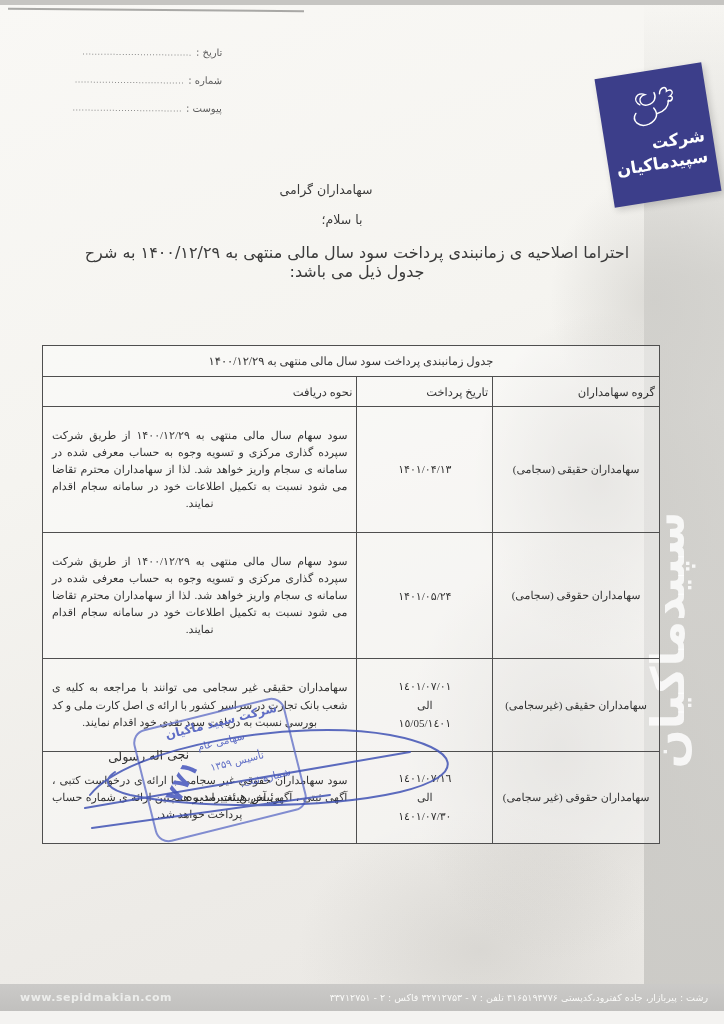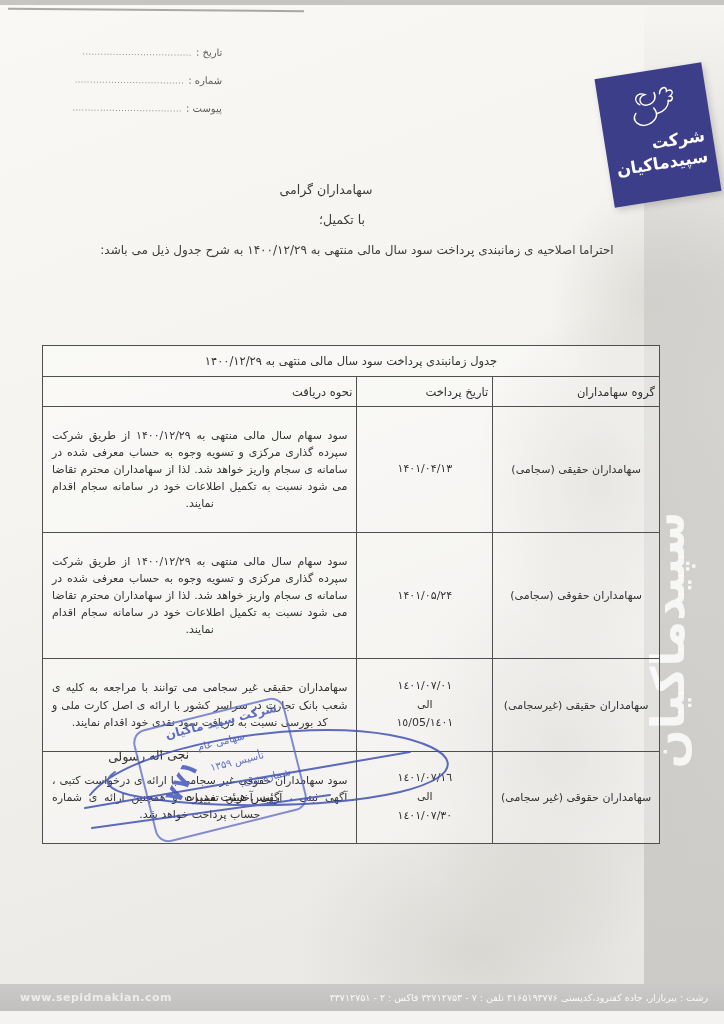--- a/index.html
+++ b/index.html
@@ -31,25 +31,25 @@
         transform:rotate(-9deg);box-shadow:2px 3px 7px rgba(0,0,0,.18);
         display:flex;flex-direction:column;align-items:center;padding-top:8px;box-sizing:border-box;}
   .logo svg{width:66px;height:54px;flex:none;}
   .logo-text{color:#fff;direction:rtl;text-align:right;font-weight:bold;line-height:1.3;
              font-size:16.5px;width:92px;}
   
   .bodytext{position:absolute;right:84px;top:182px;width:566px;direction:rtl;
             text-align:center;font-size:12.5px;color:#3b3b3b;}
   .greet{margin:0 62px 0 0;}
   .salut{margin:15px 30px 0 0;}
-  .intro{margin:16px 0 0 0;font-size:12px;}
+  .intro{margin:16px 0 0 0;font-size:16px;}
   
   .sched{position:absolute;left:42px;top:345px;width:618px;border-collapse:collapse;
          direction:rtl;font-size:11px;color:#333;background:rgba(255,255,255,.4);}
-  .sched td,.sched th{border:1px solid #4f4f4f;}
+  .sched td,.sched th{border:1px solid #4f4f4f;font-family:Liberation Serif, serif;}
   .t-title td{height:26px;text-align:center;font-size:11.5px;padding:2px 4px;}
   .sched th{font-weight:normal;height:25px;font-size:11.5px;text-align:right;padding:2px 4px;}
   td.group,td.date{text-align:center;vertical-align:middle;padding:3px 6px;}
   td.date{line-height:1.7;font-size:11px;}
   td.method{text-align:justify;text-align-last:center;line-height:1.55;padding:20px 9px;}
   .date span{display:block;}
   
   .sign-name{position:absolute;left:108px;top:748px;font-size:12.5px;color:#2e2e2e;transform:rotate(-2deg);}
   .sign-title{position:absolute;left:186px;top:789px;font-size:12.5px;color:#2e2e2e;}
   .stamp{position:absolute;left:142px;top:712px;width:152px;height:112px;
@@ -104,21 +104,21 @@
         <path d="M30 36 c-11 -8 -2 -21 10 -14 c-14 2 -10 17 2 16 c10 -1 15 -9 12 -17"></path>
         <path d="M22 48 c-9 10 2 23 17 19 c13 -4 17 -13 11 -23"></path>
       </g>
     </svg>
     <div class="logo-text">شرکت</div>
     <div class="logo-text">سپیدماکیان</div>
   </div>
 
   <div class="bodytext">
     <p class="greet">سهامداران گرامی</p>
-    <p class="salut">با تکمیل؛</p>
+    <p class="salut">با سلام؛</p>
     <p class="intro">احتراما اصلاحیه ی زمانبندی پرداخت سود سال مالی منتهی به ۱۴۰۰/۱۲/۲۹ به شرح جدول ذیل می باشد:</p>
   </div>
 
   <table class="sched">
     <colgroup>
         <col style="width:167px">
         <col style="width:136px">
         <col style="width:315px">
       </colgroup>
     <tbody>

